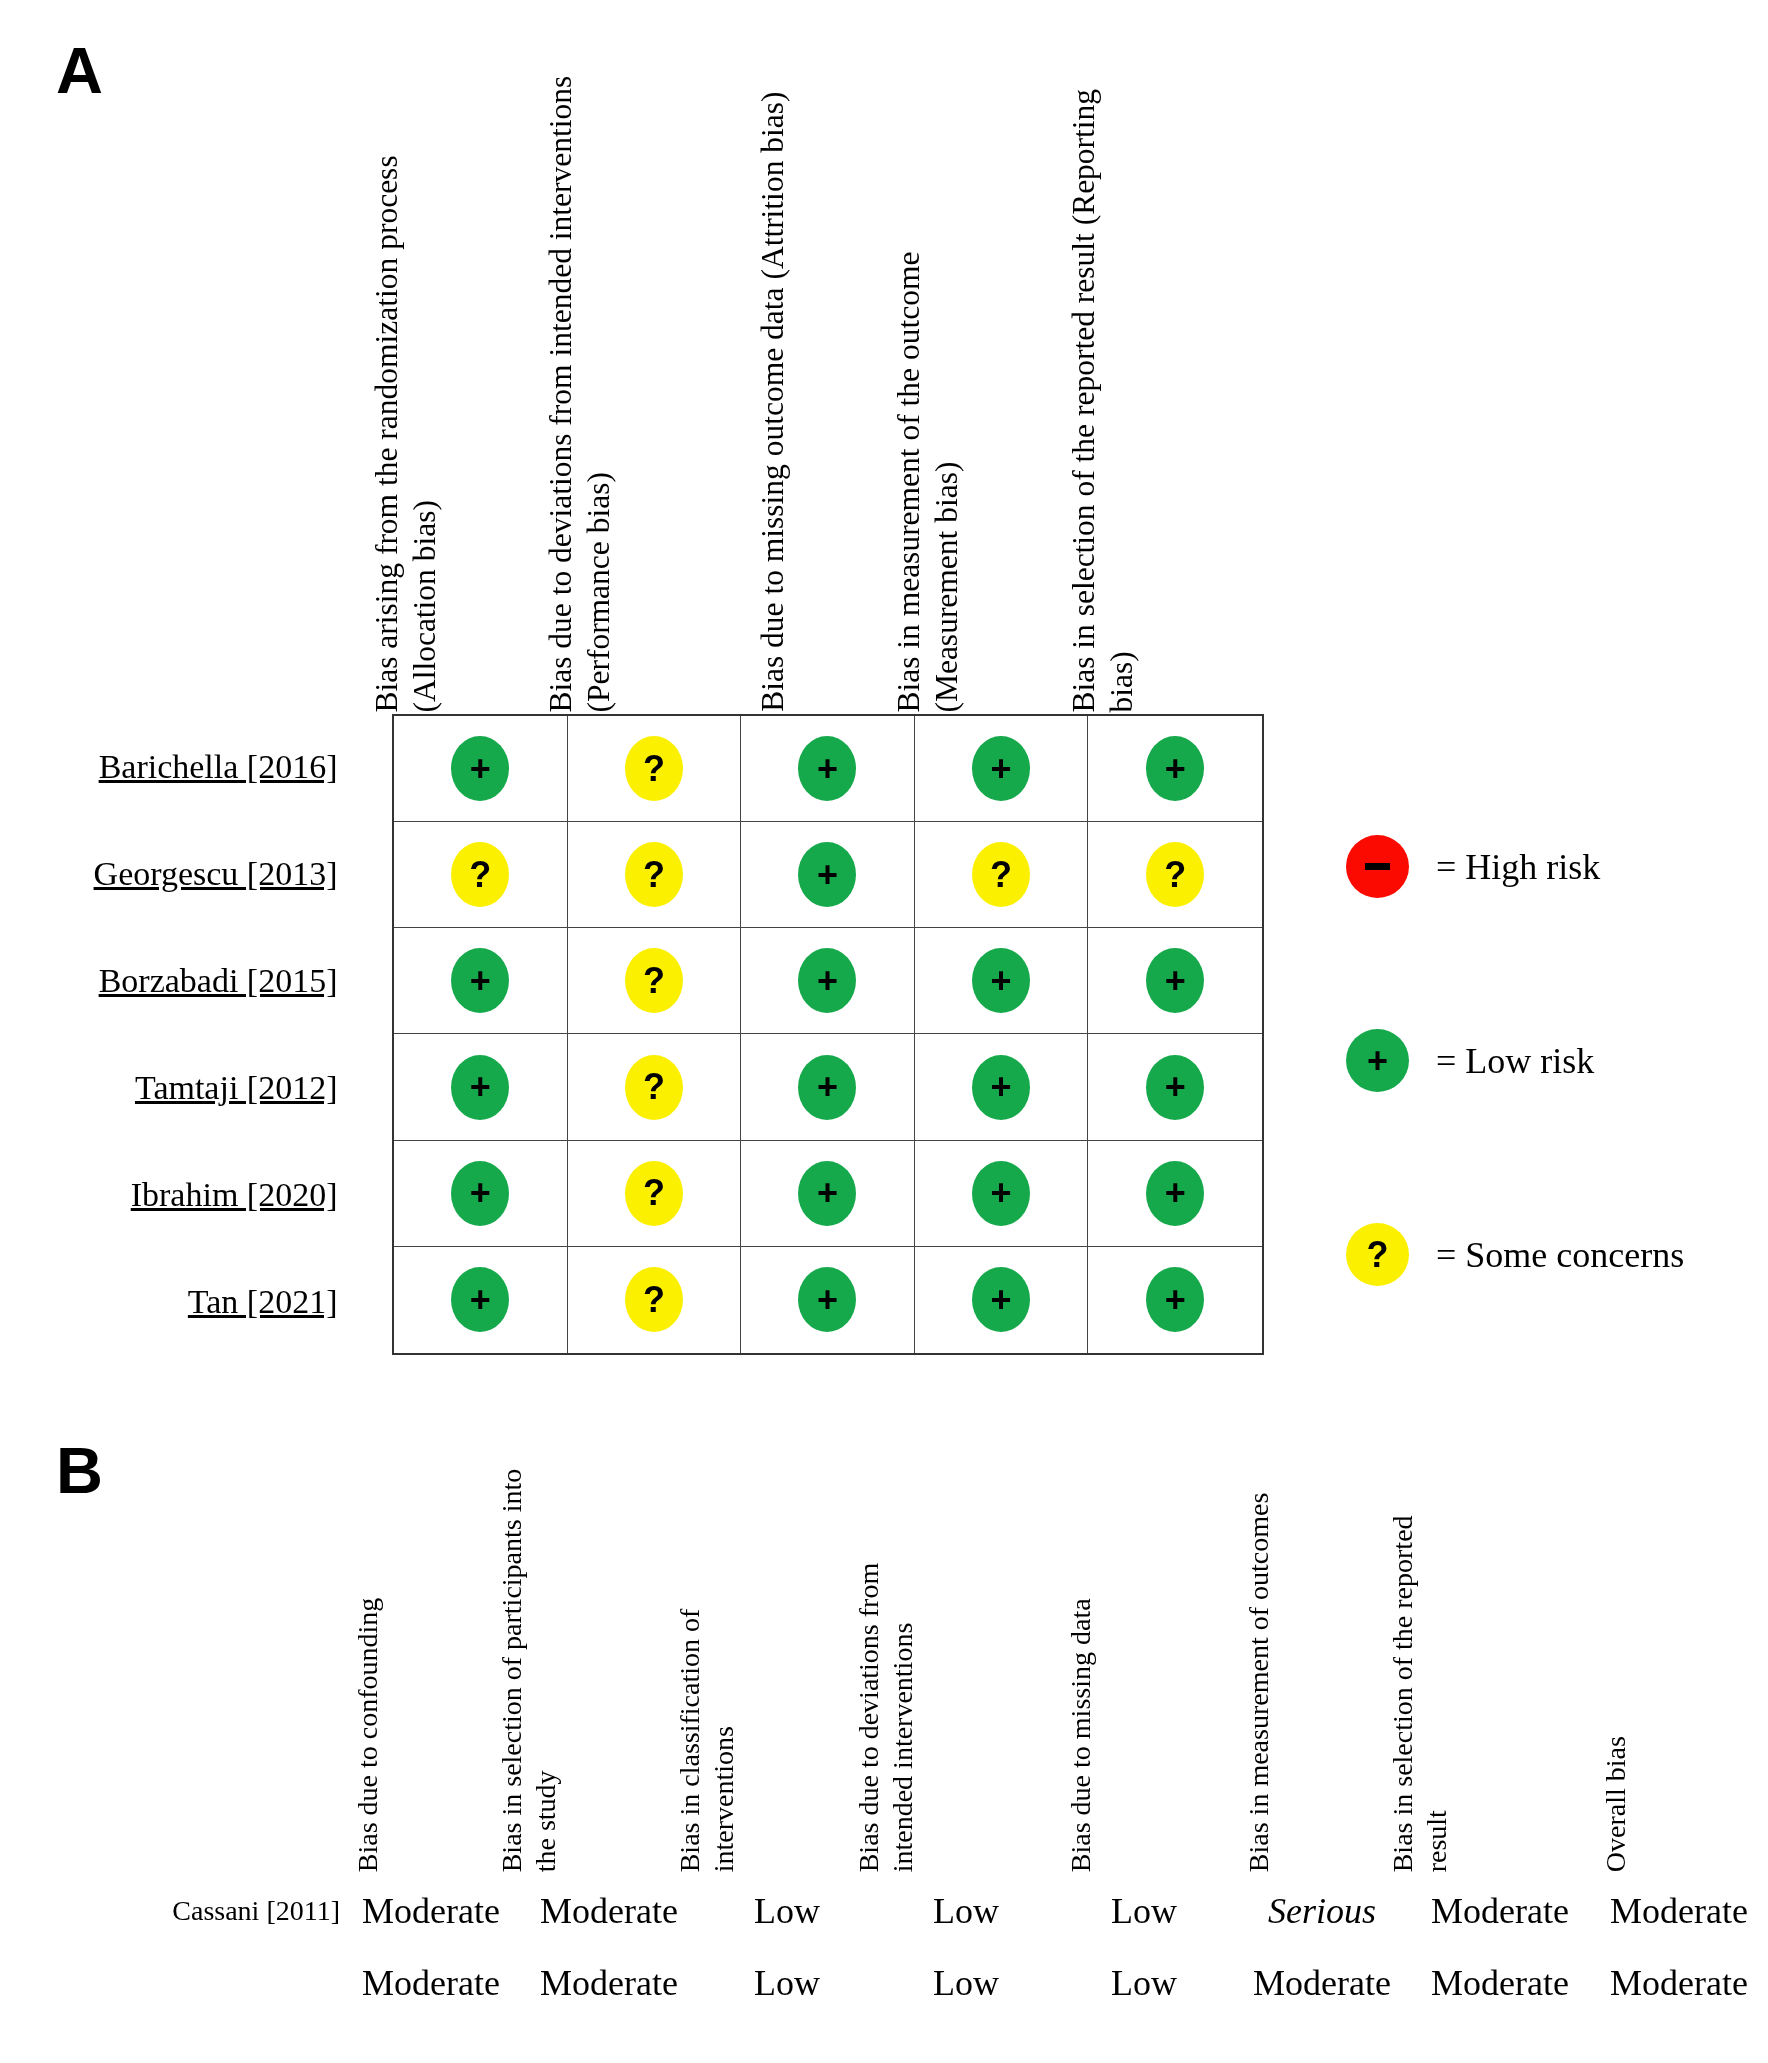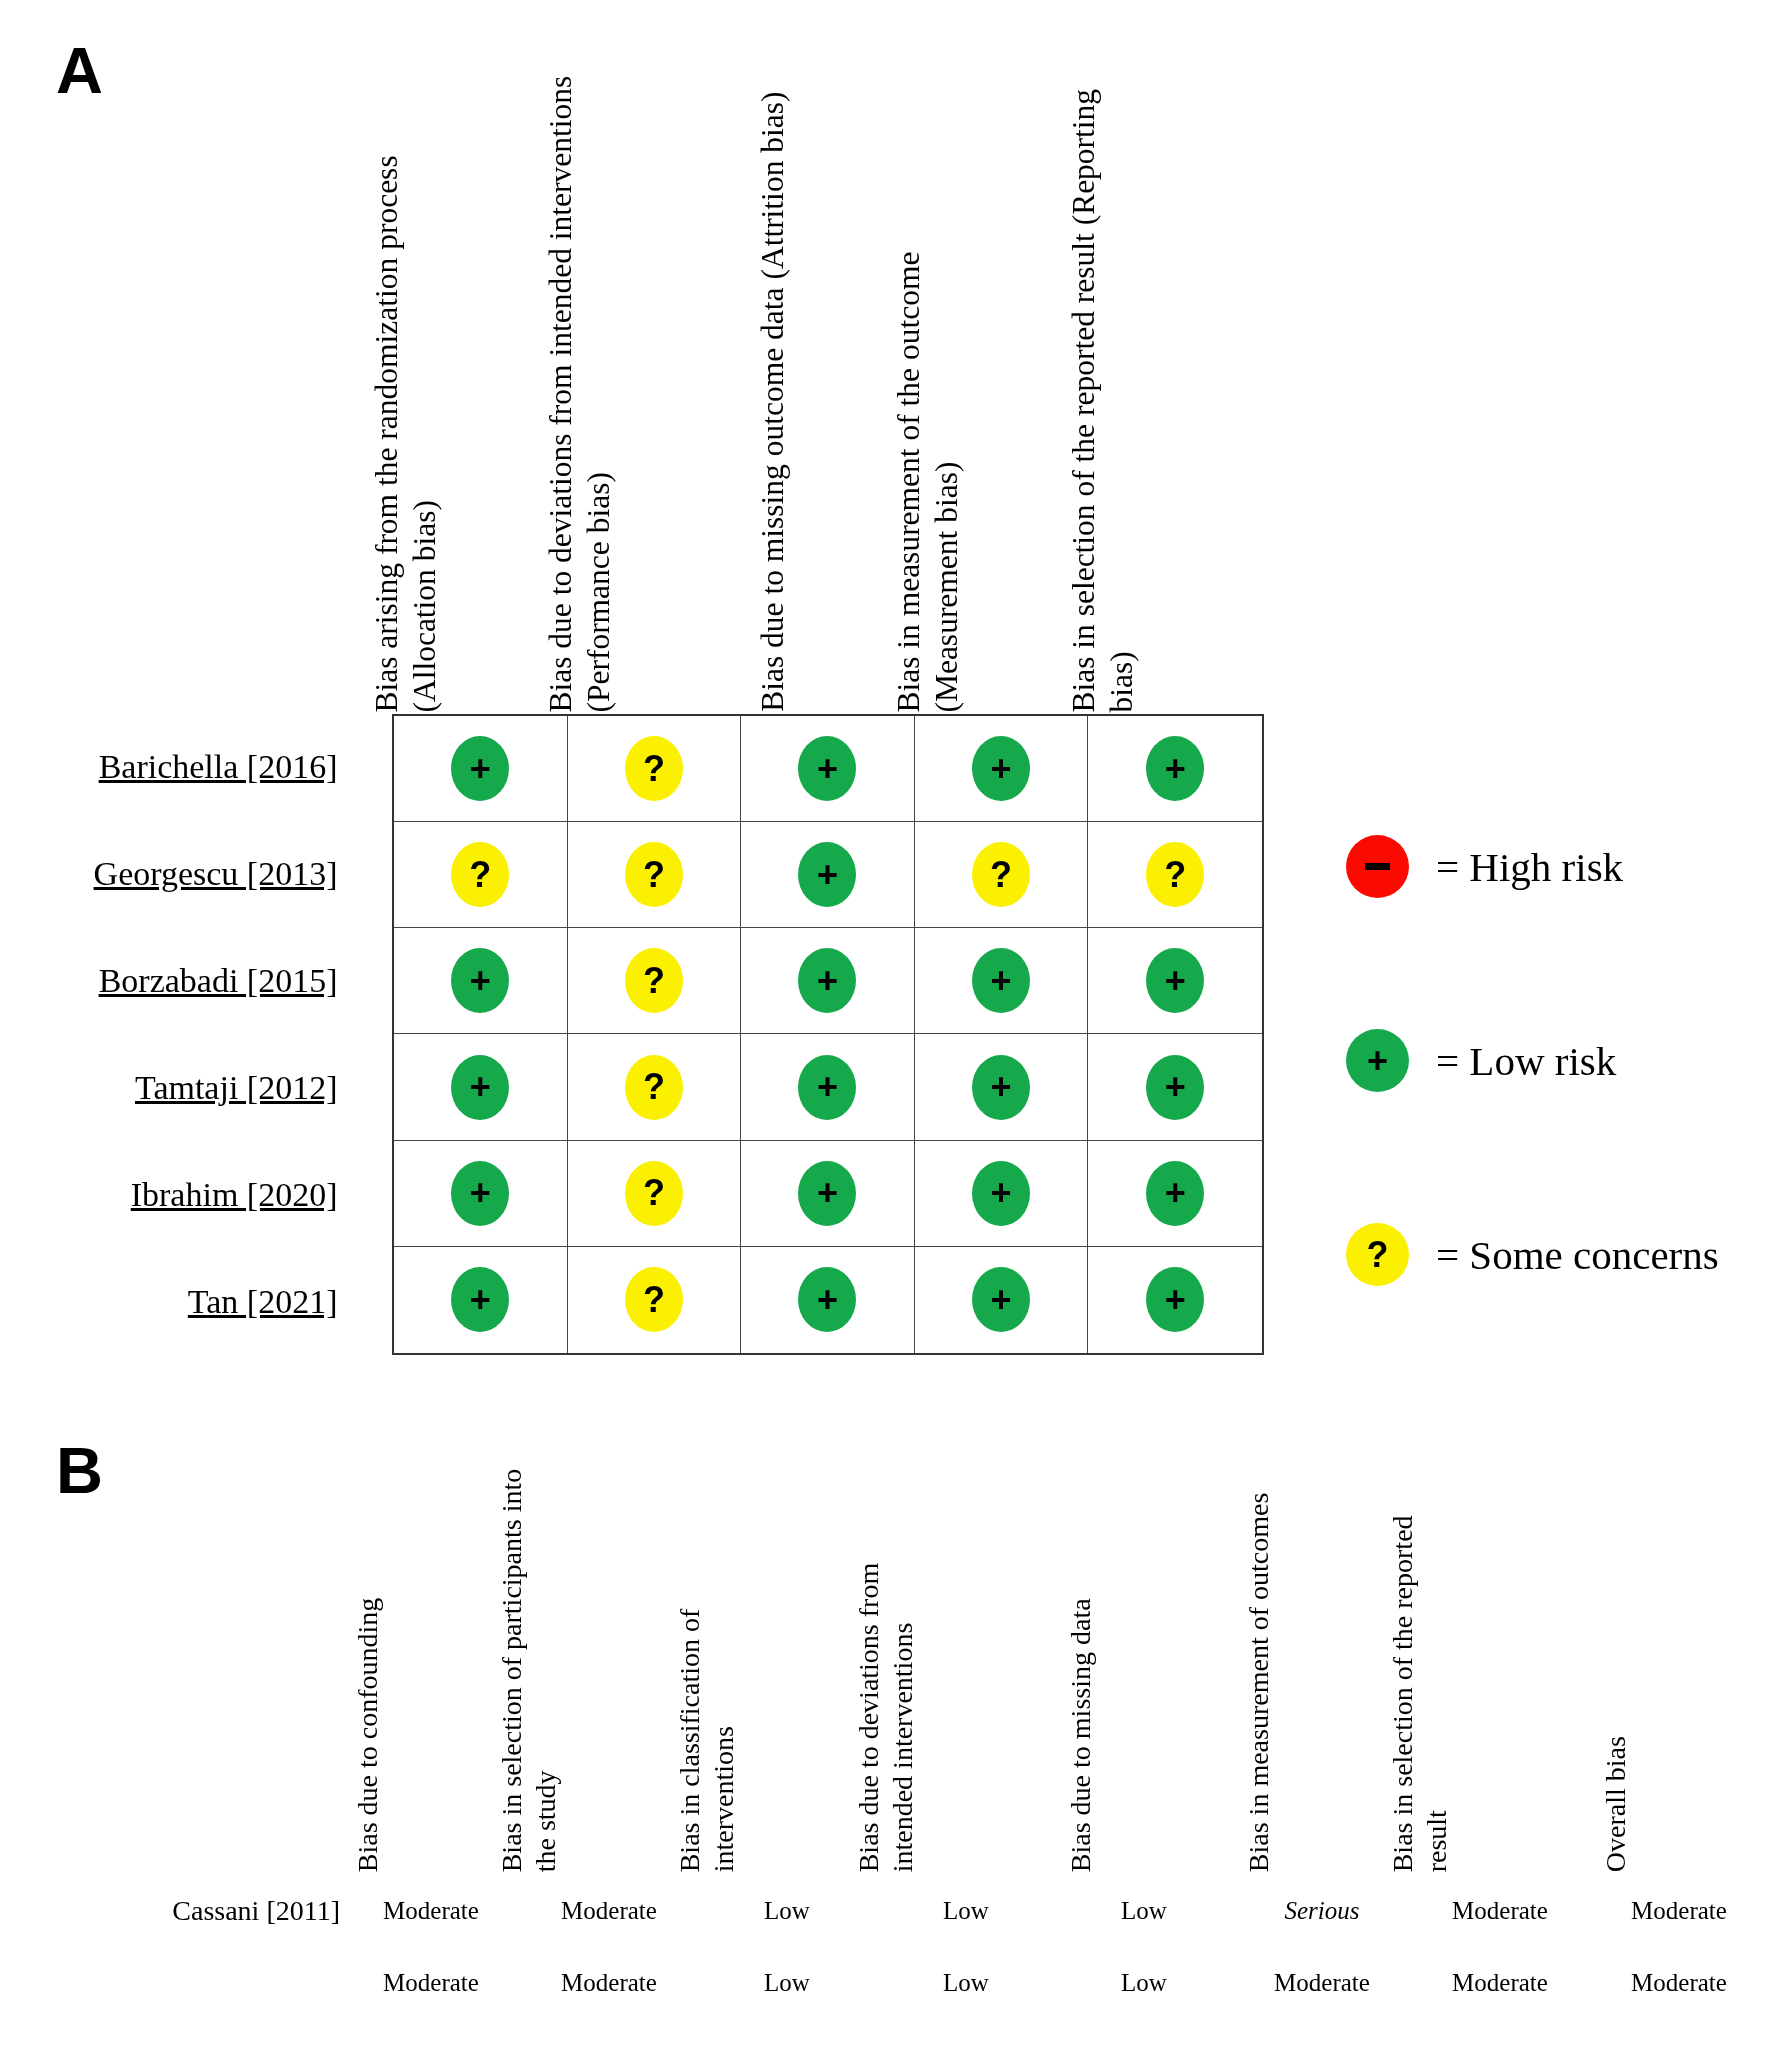--- a/index.html
+++ b/index.html
@@ -127,21 +127,21 @@
     height: 113px;
     margin-bottom: 81px;
   }
   .legend-row .dot {
     width: 63px;
     height: 63px;
     margin-right: 27px;
     flex: 0 0 auto;
   }
   .legend-text {
-    font-size: 41px;
+    font-size: 36px;
     white-space: nowrap;
   }
 
   
   #b-header-band {
     position: absolute;
     left: 342px;
     top: 1458px;
     width: 1427px;
     height: 414px;
@@ -177,21 +177,21 @@
     text-align: right;
     padding-right: 20px;
     box-sizing: border-box;
     font-size: 28px;
     line-height: 50px;
   }
   .b-cell {
     position: absolute;
     width: 178px;
     text-align: center;
-    font-size: 25px;
+    font-size: 36px;
     line-height: 50px;
   }
 </style>
 </head>
 <body>
 
 <div class="panel-label" id="panel-a-label">A</div>
 
 <div class="a-header-band">
   <div class="a-header-slot" style="left:0px;">

